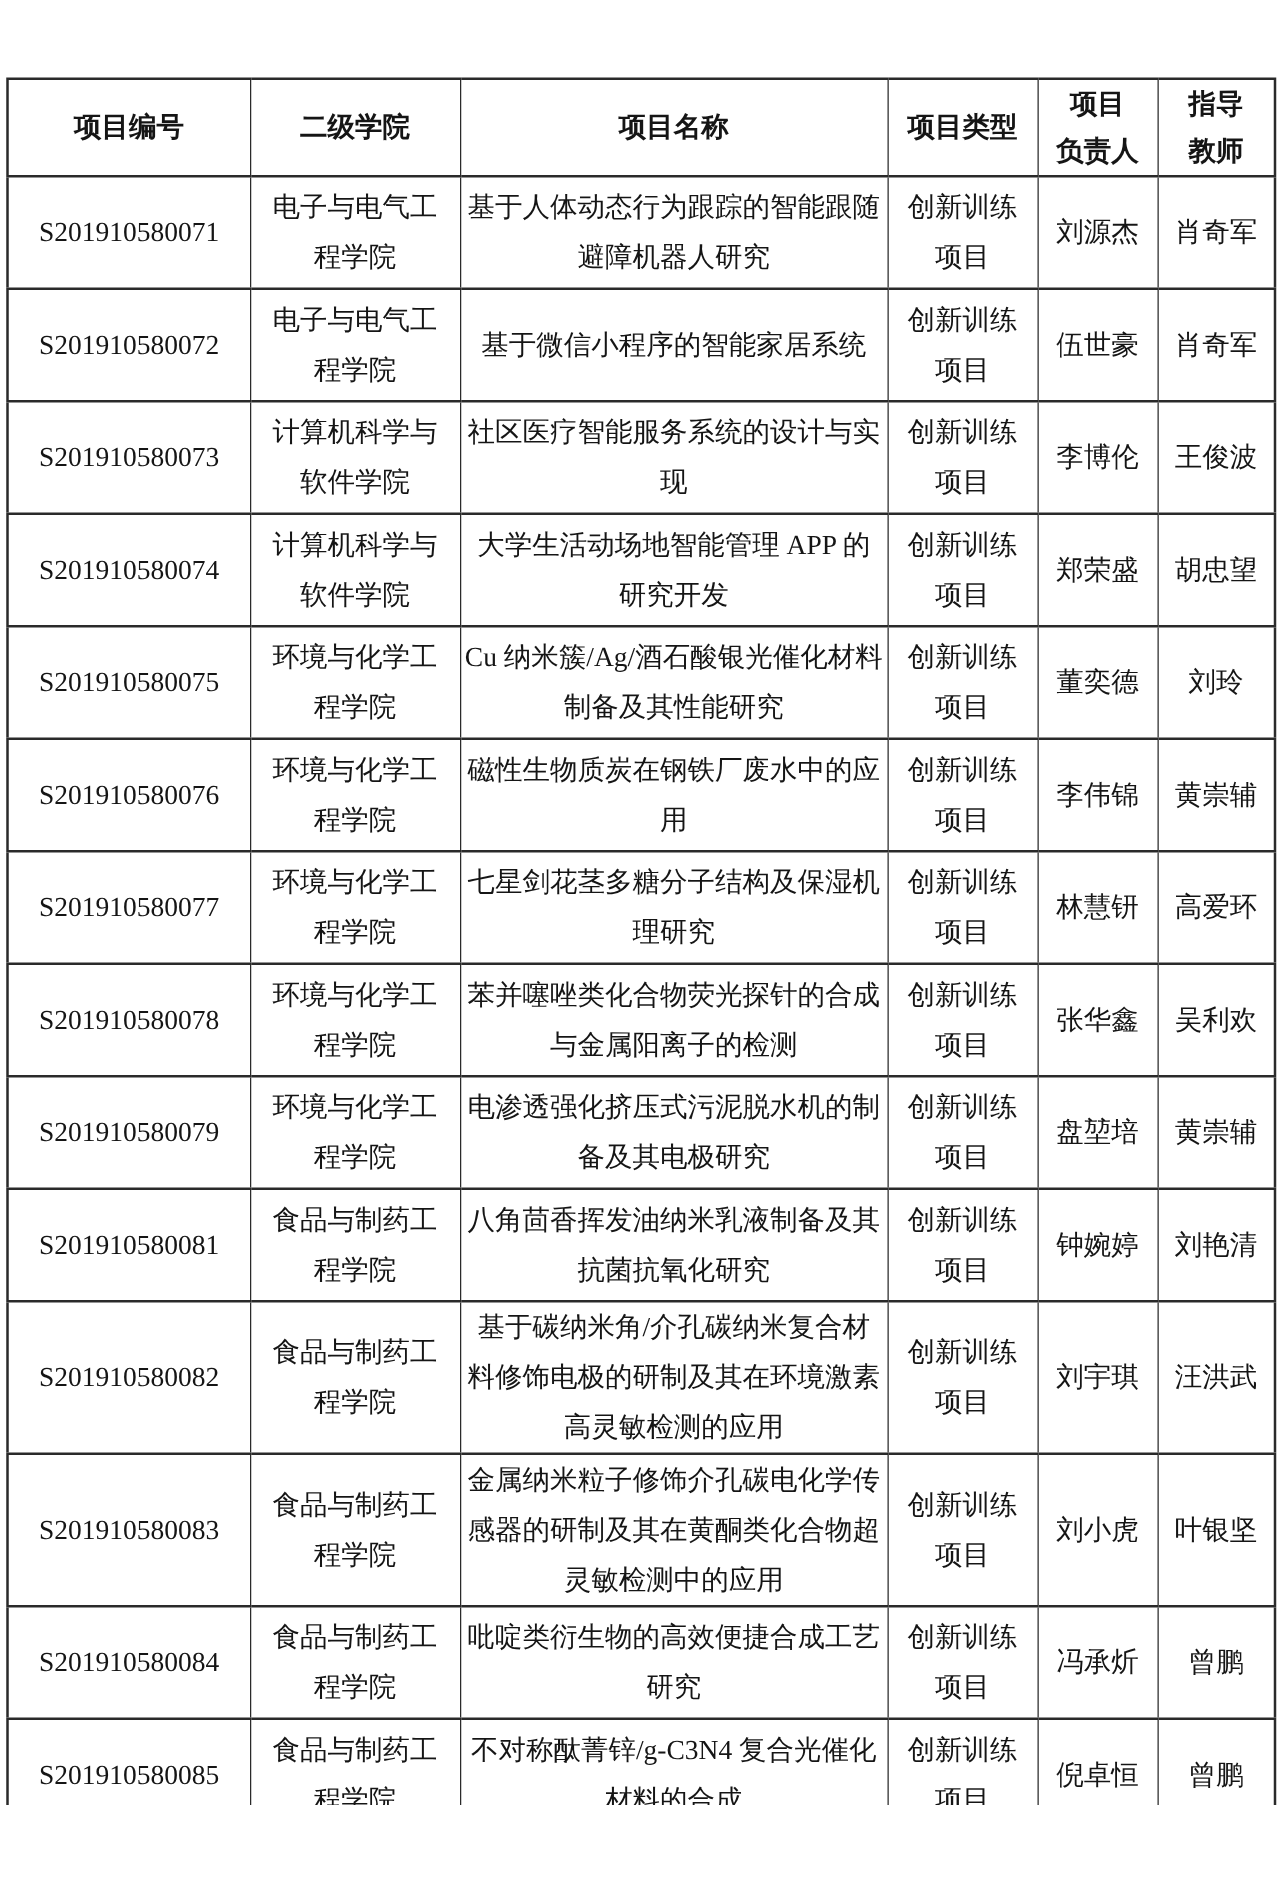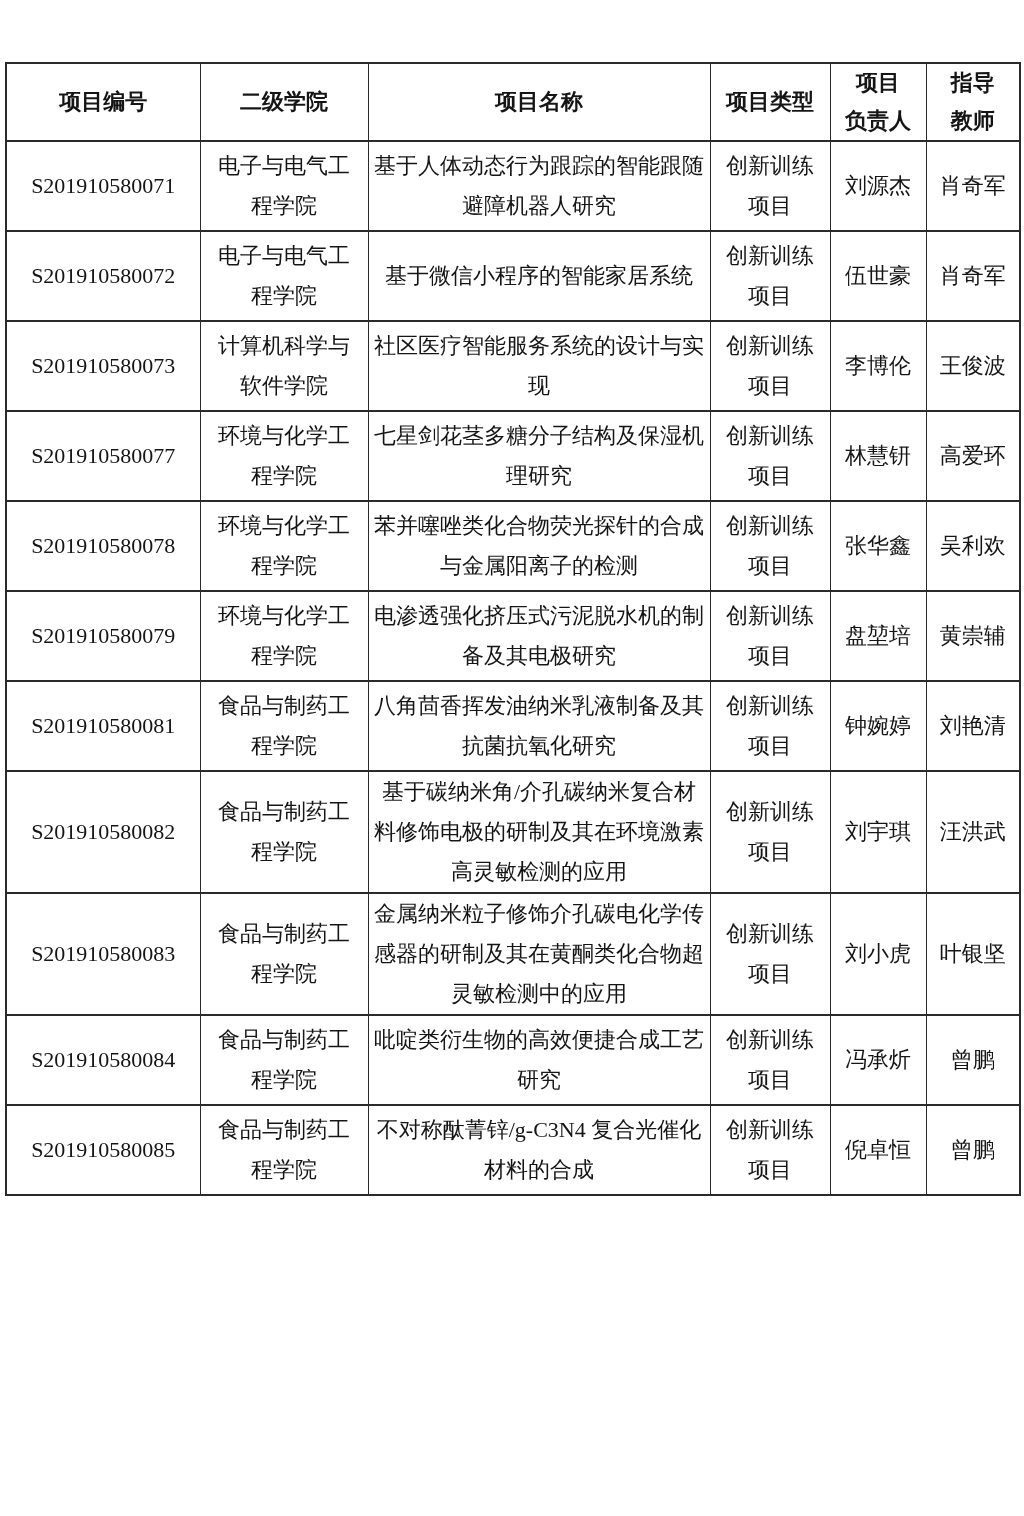--- a/index.html
+++ b/index.html
@@ -115,20 +115,44 @@
         </tr>
         <tr>
           <td class="col-code">S201910580073</td>
           <td class="col-college">计算机科学与软件学院</td>
           <td class="col-name">社区医疗智能服务系统的设计与实现</td>
           <td class="col-type">创新训练项目</td>
           <td class="col-leader">李博伦</td>
           <td class="col-advisor">王俊波</td>
         </tr>
         <tr>
+          <td class="col-code">S201910580074</td>
+          <td class="col-college">计算机科学与软件学院</td>
+          <td class="col-name">大学生活动场地智能管理 APP 的研究开发</td>
+          <td class="col-type">创新训练项目</td>
+          <td class="col-leader">郑荣盛</td>
+          <td class="col-advisor">胡忠望</td>
+        </tr>
+        <tr>
+          <td class="col-code">S201910580075</td>
+          <td class="col-college">环境与化学工程学院</td>
+          <td class="col-name">Cu 纳米簇/Ag/酒石酸银光催化材料制备及其性能研究</td>
+          <td class="col-type">创新训练项目</td>
+          <td class="col-leader">董奕德</td>
+          <td class="col-advisor">刘玲</td>
+        </tr>
+        <tr>
+          <td class="col-code">S201910580076</td>
+          <td class="col-college">环境与化学工程学院</td>
+          <td class="col-name">磁性生物质炭在钢铁厂废水中的应用</td>
+          <td class="col-type">创新训练项目</td>
+          <td class="col-leader">李伟锦</td>
+          <td class="col-advisor">黄崇辅</td>
+        </tr>
+        <tr>
           <td class="col-code">S201910580077</td>
           <td class="col-college">环境与化学工程学院</td>
           <td class="col-name">七星剑花茎多糖分子结构及保湿机理研究</td>
           <td class="col-type">创新训练项目</td>
           <td class="col-leader">林慧钘</td>
           <td class="col-advisor">高爱环</td>
         </tr>
         <tr>
           <td class="col-code">S201910580078</td>
           <td class="col-college">环境与化学工程学院</td>

